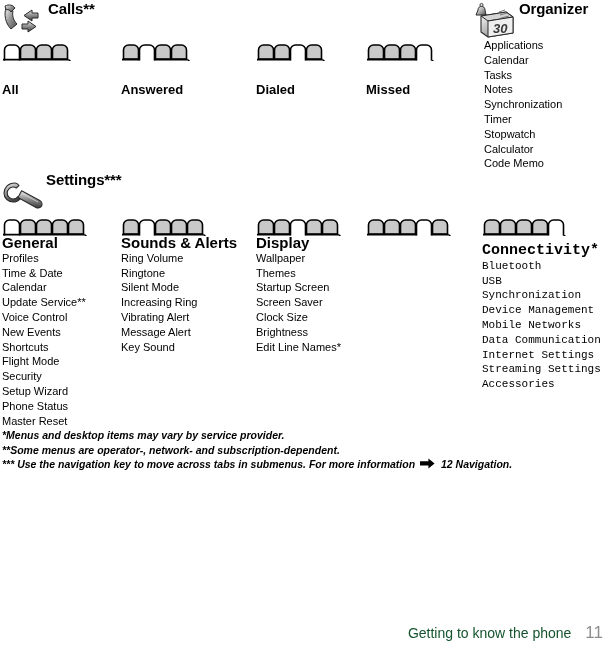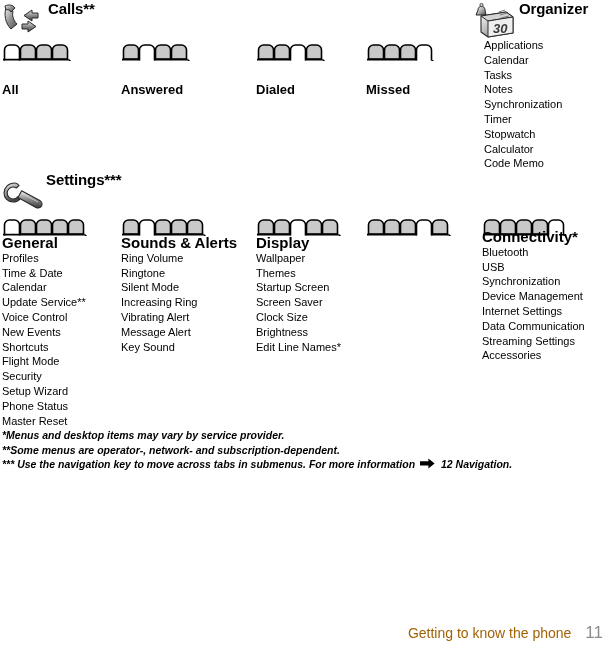--- a/index.html
+++ b/index.html
@@ -85,21 +85,21 @@
   .footer {
     position: absolute;
     right: 8px;
     bottom: 8px;
     display: flex;
     align-items: baseline;
     gap: 14px;
   }
   .footer-label {
     font-size: 14px;
-    color: #a16207;
+    color: #14532d;
   }
   .footer-page {
     font-size: 17px;
     font-weight: normal;
     color: #8e8e8e;
   }
 </style>
 </head>
 <body>
 
@@ -336,28 +336,29 @@
     <svg width="92" height="20" viewBox="0 0 92 20">
       <path d="M2.5 18 L2.5 9 A5 5 0 0 1 7.5 4 L12.5 4 A5 5 0 0 1 17.5 9 L17.5 18 Z" fill="#c9c9c9" stroke="#000000" stroke-width="1.6"></path>
       <path d="M18.5 18 L18.5 9 A5 5 0 0 1 23.5 4 L28.5 4 A5 5 0 0 1 33.5 9 L33.5 18 Z" fill="#c9c9c9" stroke="#000000" stroke-width="1.6"></path>
       <path d="M34.5 18 L34.5 9 A5 5 0 0 1 39.5 4 L44.5 4 A5 5 0 0 1 49.5 9 L49.5 18 Z" fill="#c9c9c9" stroke="#000000" stroke-width="1.6"></path>
       <path d="M50.5 18 L50.5 9 A5 5 0 0 1 55.5 4 L60.5 4 A5 5 0 0 1 65.5 9 L65.5 18 Z" fill="#c9c9c9" stroke="#000000" stroke-width="1.6"></path>
       <path d="M66.5 19.5 L66.5 9 A5 5 0 0 1 71.5 4 L76.5 4 A5 5 0 0 1 81.5 9 L81.5 19.5" fill="#ffffff" stroke="#000000" stroke-width="1.6"></path>
       <line x1="1" y1="18.6" x2="66.5" y2="18.6" stroke="#000000" stroke-width="1.8"></line>
       <line x1="81.5" y1="19.4" x2="83.5" y2="20" stroke="#000000" stroke-width="1.4"></line>
     </svg>
   </div>
-  <div class="menu-col" style="left:482px; top:230px;">
+  <div class="menu-col" style="left:482px; top:244px;font-family:Liberation Mono, monospace;">
     <div class="menu-head">Connectivity*</div>
     <div class="menu-item">Bluetooth</div>
     <div class="menu-item">USB</div>
     <div class="menu-item">Synchronization</div>
     <div class="menu-item">Device Management</div>
+    <div class="menu-item">Mobile Networks</div>
+    <div class="menu-item">Data Communication</div>
     <div class="menu-item">Internet Settings</div>
-    <div class="menu-item">Data Communication</div>
     <div class="menu-item">Streaming Settings</div>
     <div class="menu-item">Accessories</div>
   </div>
 
   <div class="footnotes">
     <div class="footnote">*Menus and desktop items may vary by service provider.</div>
     <div class="footnote">**Some menus are operator-, network- and subscription-dependent.</div>
     <div class="footnote">
       <span>*** Use the navigation key to move across tabs in submenus. For more information</span>
       <span class="fn-arrow">

